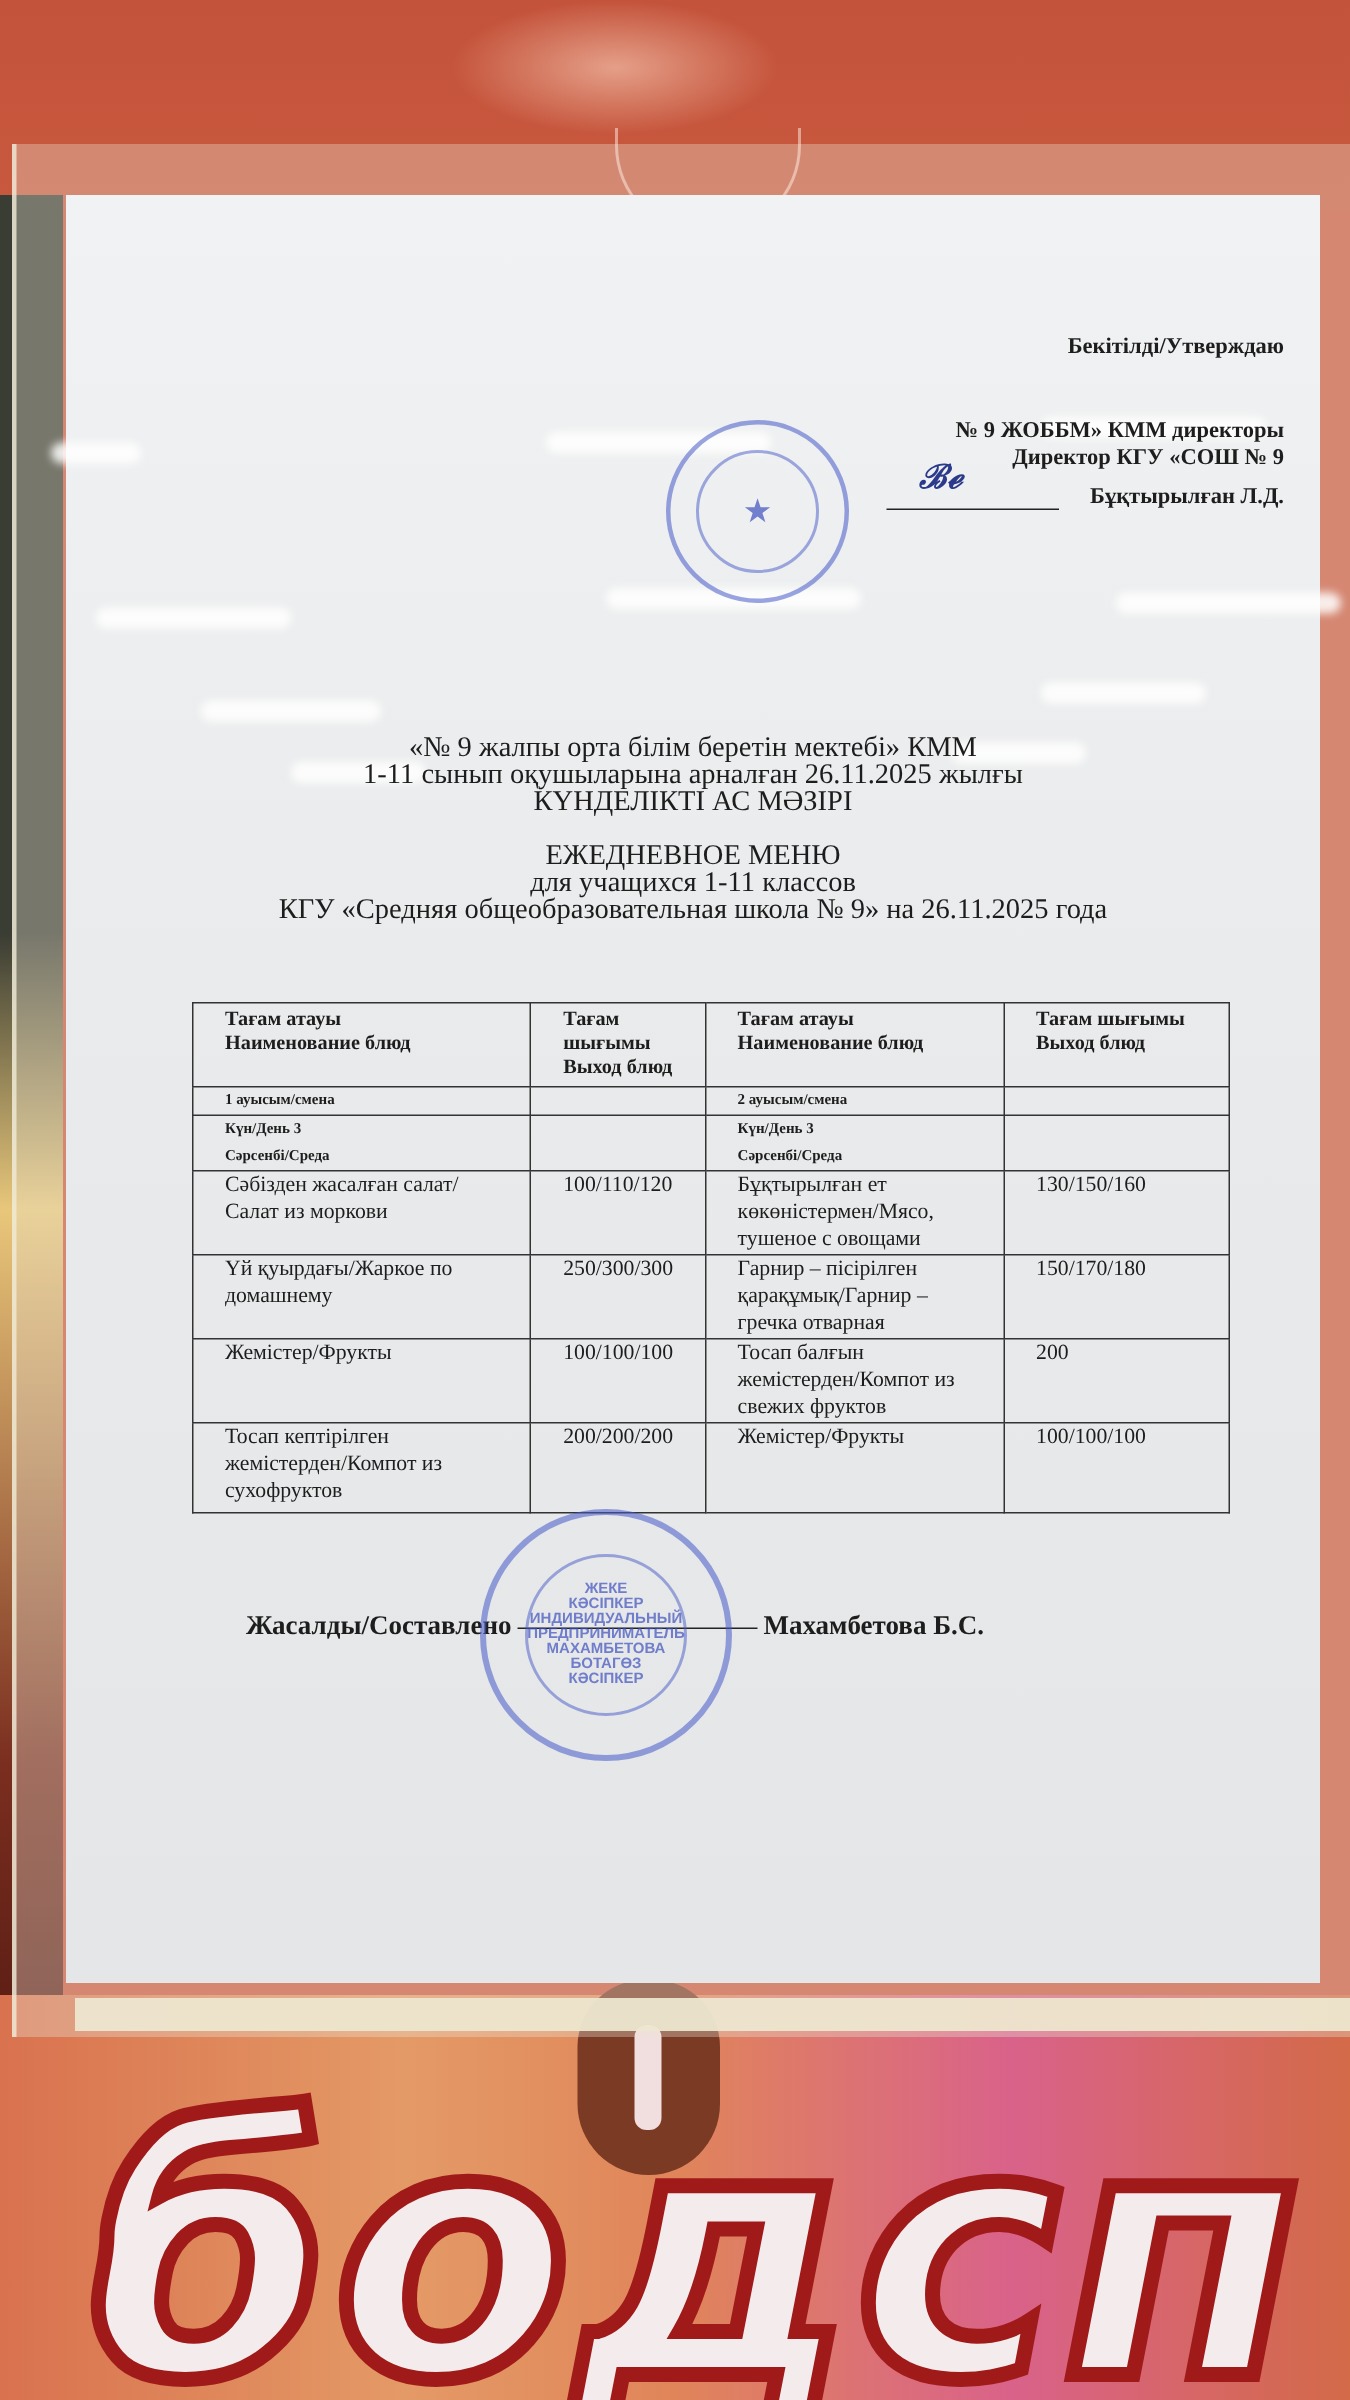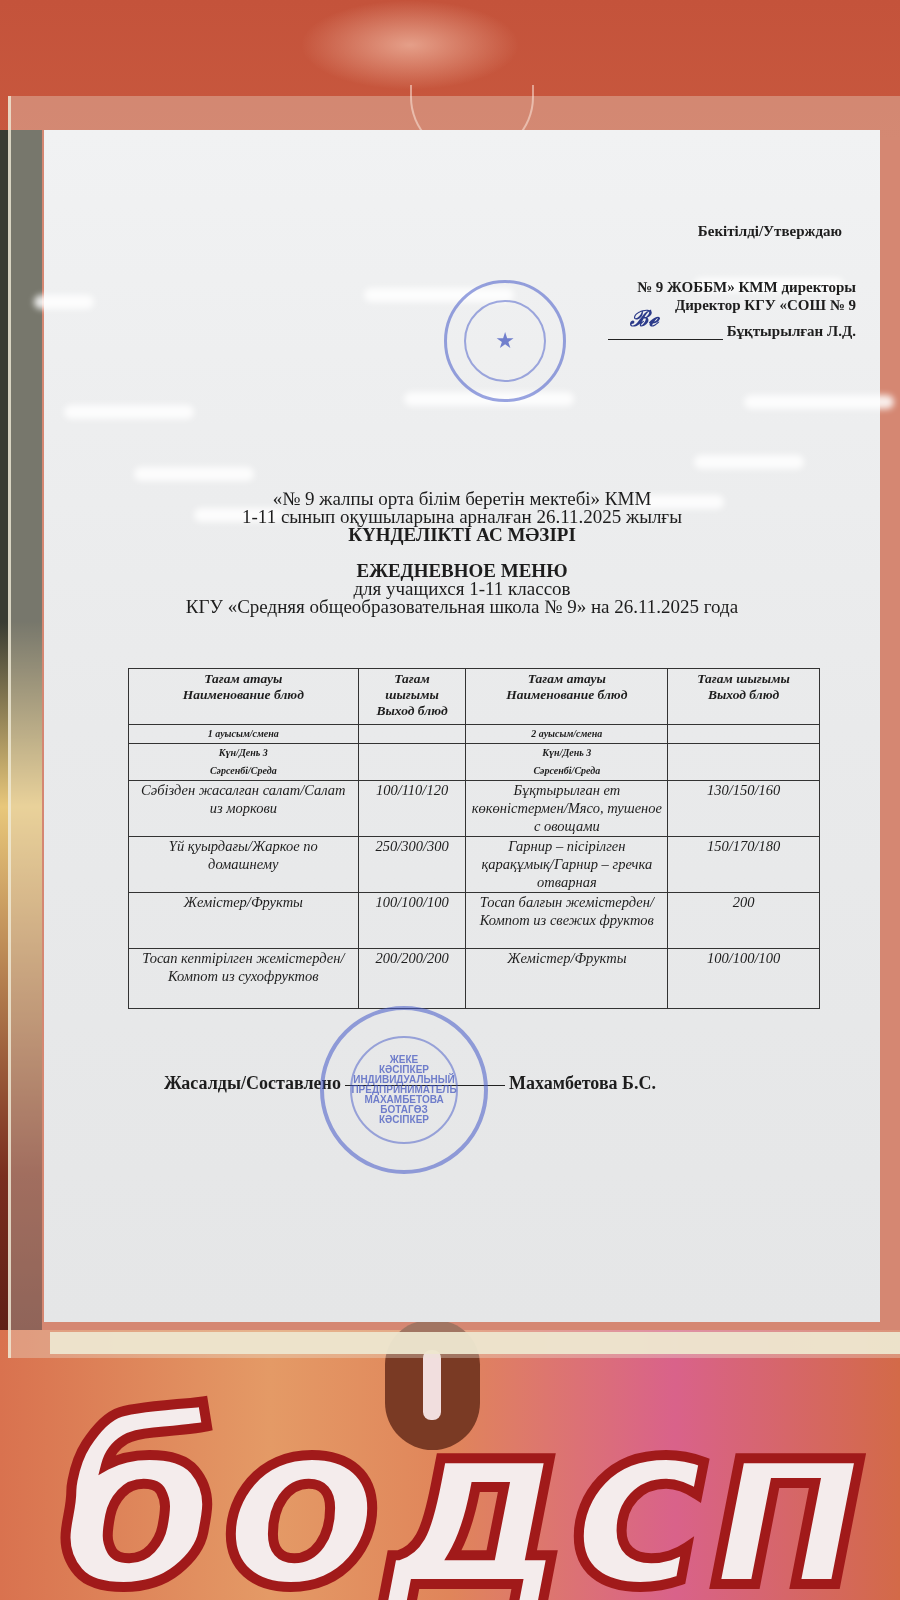--- a/index.html
+++ b/index.html
@@ -44,49 +44,48 @@
     color:#1d1d1d;
   }
   .glare {
     position:absolute; height:14px; border-radius:8px;
     background:rgba(255,255,255,0.85); filter:blur(3px);
   }
   .approve {
     position:absolute; right:24px; top:92px; text-align:right;
     font-weight:bold; font-size:15px; line-height:18px;
   }
-  .approve .l1 { margin-right:14px; }
+  .approve .l1 { }
   .approve .gap { height:38px; }
-  .sig-row { display:flex; justify-content:flex-start; align-items:flex-end; margin-top:8px; }
+  .sig-row { display:flex; justify-content:flex-start; align-items:flex-end; margin-top:8px;gap:17px; }
   .sig-line { width:115px; border-bottom:1px solid #222; margin-right:4px; position:relative; height:16px; }
   .sig-scribble { position:absolute; left:22px; top:-14px; font-style:italic; color:#2b3a8a; font-size:22px; font-family:"DejaVu Serif", serif; }
   .stamp {
     position:absolute; border-radius:50%;
     border:3px solid rgba(70,90,200,0.55);
     display:flex; align-items:center; justify-content:center;
     text-align:center; color:rgba(60,80,190,0.7); font-family:"Liberation Sans", sans-serif;
   }
   .stamp-inner {
     border-radius:50%; border:2px solid rgba(70,90,200,0.5);
     display:flex; align-items:center; justify-content:center; flex-direction:column;
   }
   .titles {
     position:absolute; left:0; width:836px; top:360px; text-align:center;
     font-size:19px; line-height:18px;
   }
-  .titles .bold { font-weight:bold; }
+  .titles .bold { font-weight:normal; }
   .titles .spacer { height:18px; }
   table.menu {
     position:absolute; left:84px; top:538px; width:692px;
     border-collapse:collapse; font-size:14.5px; line-height:18px;
   }
   table.menu td, table.menu th {
-    border:1px solid #333; text-align:center; vertical-align:top;
-    padding:0 4px;
-    font-style:italic;
+    border:1px solid #333; text-align:left; vertical-align:top;
+    padding:0 21px;
   }
   table.menu th { font-weight:bold; font-size:13.5px; line-height:16px; padding-top:2px; }
   table.menu td.b { font-weight:bold; font-size:10px; }
   .composed {
     position:absolute; left:120px; top:943px; font-weight:bold; font-size:18px;
     display:flex; 
   }
   .composed .line { width:160px; border-bottom:1px solid #222; margin:0 4px; height:12px; }
   .banner-text {
     position:absolute; left:60px; top:1390px; font-size:230px; font-weight:bold; font-style:italic;

